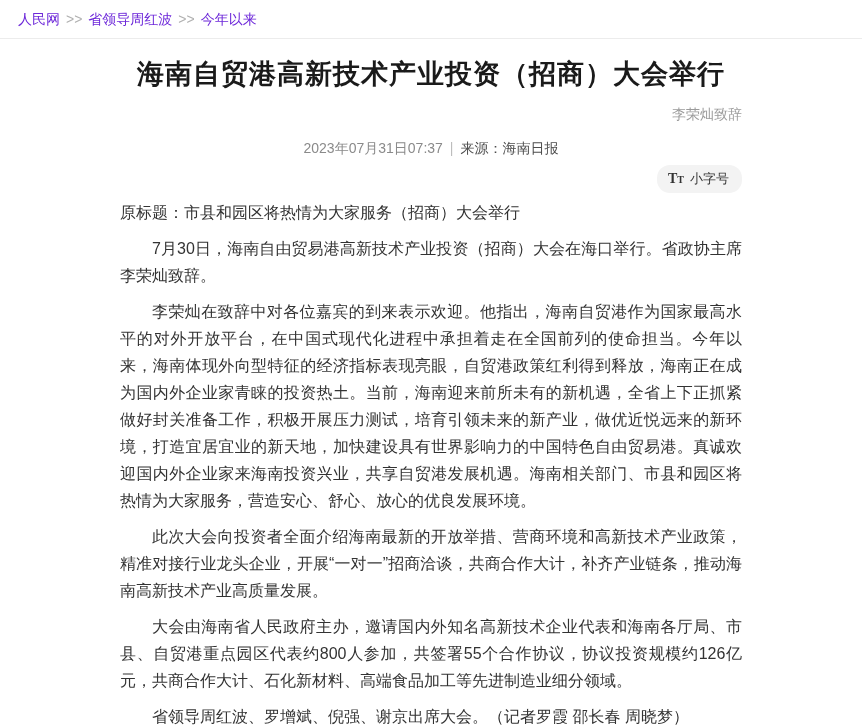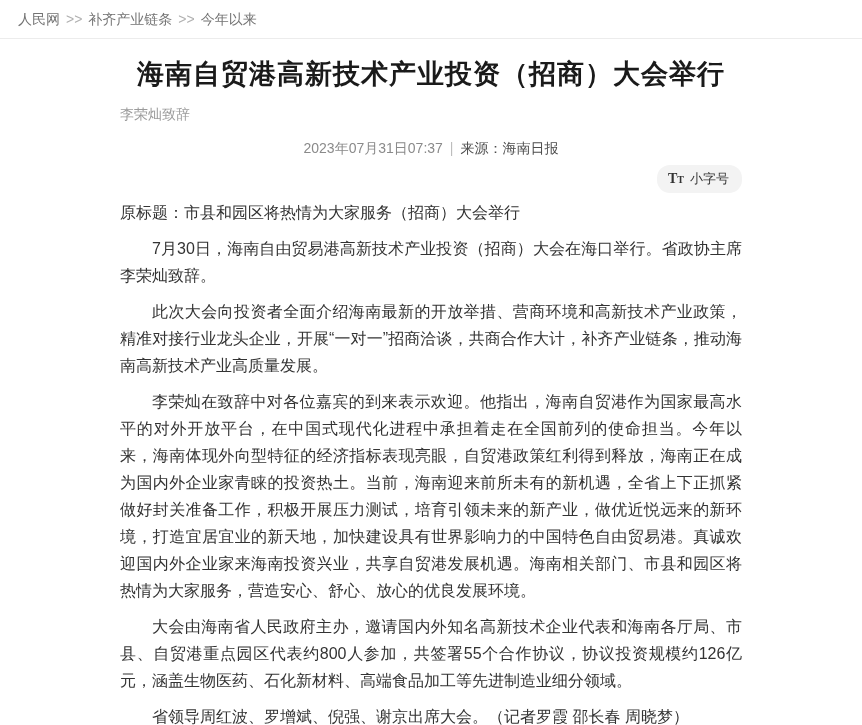--- a/index.html
+++ b/index.html
@@ -14,21 +14,21 @@
   }
   
   .breadcrumb {
     padding: 11px 18px 9px 18px;
     font-size: 14px;
     color: #9c9c9c;
     border-bottom: 1px solid #ececec;
     white-space: nowrap;
   }
   .breadcrumb .crumb {
-    color: #737373;
+    color: #6d28d9;
     text-decoration: none;
     cursor: pointer;
   }
   .breadcrumb .crumb-sep {
     margin: 0 6px;
     color: #b0b0b0;
   }
   
   .article {
     width: 622px;
@@ -40,21 +40,21 @@
     text-align: center;
     font-size: 27px;
     font-weight: bold;
     color: #1a1a1a;
     letter-spacing: 1px;
     line-height: 1.3;
     font-family: Liberation Mono, monospace;
   }
   .subtitle {
     margin: 0 0 16px 0;
-    text-align: left;
+    text-align: right;
     font-size: 14px;
     color: #9b9b9b;
   }
   .meta {
     margin: 7px;
     text-align: center;
     font-size: 14px;
     color: #8a8a8a;
   }
   .meta .meta-sep { margin: 0 7px; color: #bdbdbd; }
@@ -98,38 +98,38 @@
   }
   .para {
     margin: 9px 0;
     text-indent: 2em;
   }
 </style>
 </head>
 <body>
 
 <div class="breadcrumb">
-  <a class="crumb">人民网</a><span class="crumb-sep">&gt;&gt;</span><a class="crumb">补齐产业链条</a><span class="crumb-sep">&gt;&gt;</span><a class="crumb">今年以来</a>
+  <a class="crumb">人民网</a><span class="crumb-sep">&gt;&gt;</span><a class="crumb">省领导周红波</a><span class="crumb-sep">&gt;&gt;</span><a class="crumb">今年以来</a>
 </div>
 
 <div class="article">
   <h1 class="title">海南自贸港高新技术产业投资（招商）大会举行</h1>
   <div class="subtitle">李荣灿致辞</div>
   <div class="meta">
     <span>2023年07月31日07:37</span><span class="meta-sep">|</span><span class="source">来源：海南日报</span>
   </div>
   <div class="toolbar">
     <button class="font-size-btn">
       <span class="t-big">T</span>
         <span class="t-small">T</span>
         <span>小字号</span>
     </button>
   </div>
   <div class="body-text">
     <p class="orig-title">原标题：市县和园区将热情为大家服务（招商）大会举行</p>
     <p class="para">7月30日，海南自由贸易港高新技术产业投资（招商）大会在海口举行。省政协主席李荣灿致辞。</p>
+    <p class="para">李荣灿在致辞中对各位嘉宾的到来表示欢迎。他指出，海南自贸港作为国家最高水平的对外开放平台，在中国式现代化进程中承担着走在全国前列的使命担当。今年以来，海南体现外向型特征的经济指标表现亮眼，自贸港政策红利得到释放，海南正在成为国内外企业家青睐的投资热土。当前，海南迎来前所未有的新机遇，全省上下正抓紧做好封关准备工作，积极开展压力测试，培育引领未来的新产业，做优近悦远来的新环境，打造宜居宜业的新天地，加快建设具有世界影响力的中国特色自由贸易港。真诚欢迎国内外企业家来海南投资兴业，共享自贸港发展机遇。海南相关部门、市县和园区将热情为大家服务，营造安心、舒心、放心的优良发展环境。</p>
     <p class="para">此次大会向投资者全面介绍海南最新的开放举措、营商环境和高新技术产业政策，精准对接行业龙头企业，开展“一对一”招商洽谈，共商合作大计，补齐产业链条，推动海南高新技术产业高质量发展。</p>
-    <p class="para">李荣灿在致辞中对各位嘉宾的到来表示欢迎。他指出，海南自贸港作为国家最高水平的对外开放平台，在中国式现代化进程中承担着走在全国前列的使命担当。今年以来，海南体现外向型特征的经济指标表现亮眼，自贸港政策红利得到释放，海南正在成为国内外企业家青睐的投资热土。当前，海南迎来前所未有的新机遇，全省上下正抓紧做好封关准备工作，积极开展压力测试，培育引领未来的新产业，做优近悦远来的新环境，打造宜居宜业的新天地，加快建设具有世界影响力的中国特色自由贸易港。真诚欢迎国内外企业家来海南投资兴业，共享自贸港发展机遇。海南相关部门、市县和园区将热情为大家服务，营造安心、舒心、放心的优良发展环境。</p>
-    <p class="para">大会由海南省人民政府主办，邀请国内外知名高新技术企业代表和海南各厅局、市县、自贸港重点园区代表约800人参加，共签署55个合作协议，协议投资规模约126亿元，涵盖生物医药、石化新材料、高端食品加工等先进制造业细分领域。</p>
+    <p class="para">大会由海南省人民政府主办，邀请国内外知名高新技术企业代表和海南各厅局、市县、自贸港重点园区代表约800人参加，共签署55个合作协议，协议投资规模约126亿元，共商合作大计、石化新材料、高端食品加工等先进制造业细分领域。</p>
     <p class="para">省领导周红波、罗增斌、倪强、谢京出席大会。（记者罗霞 邵长春 周晓梦）</p>
 
   </div>
 </div>
 
 </body></html>

